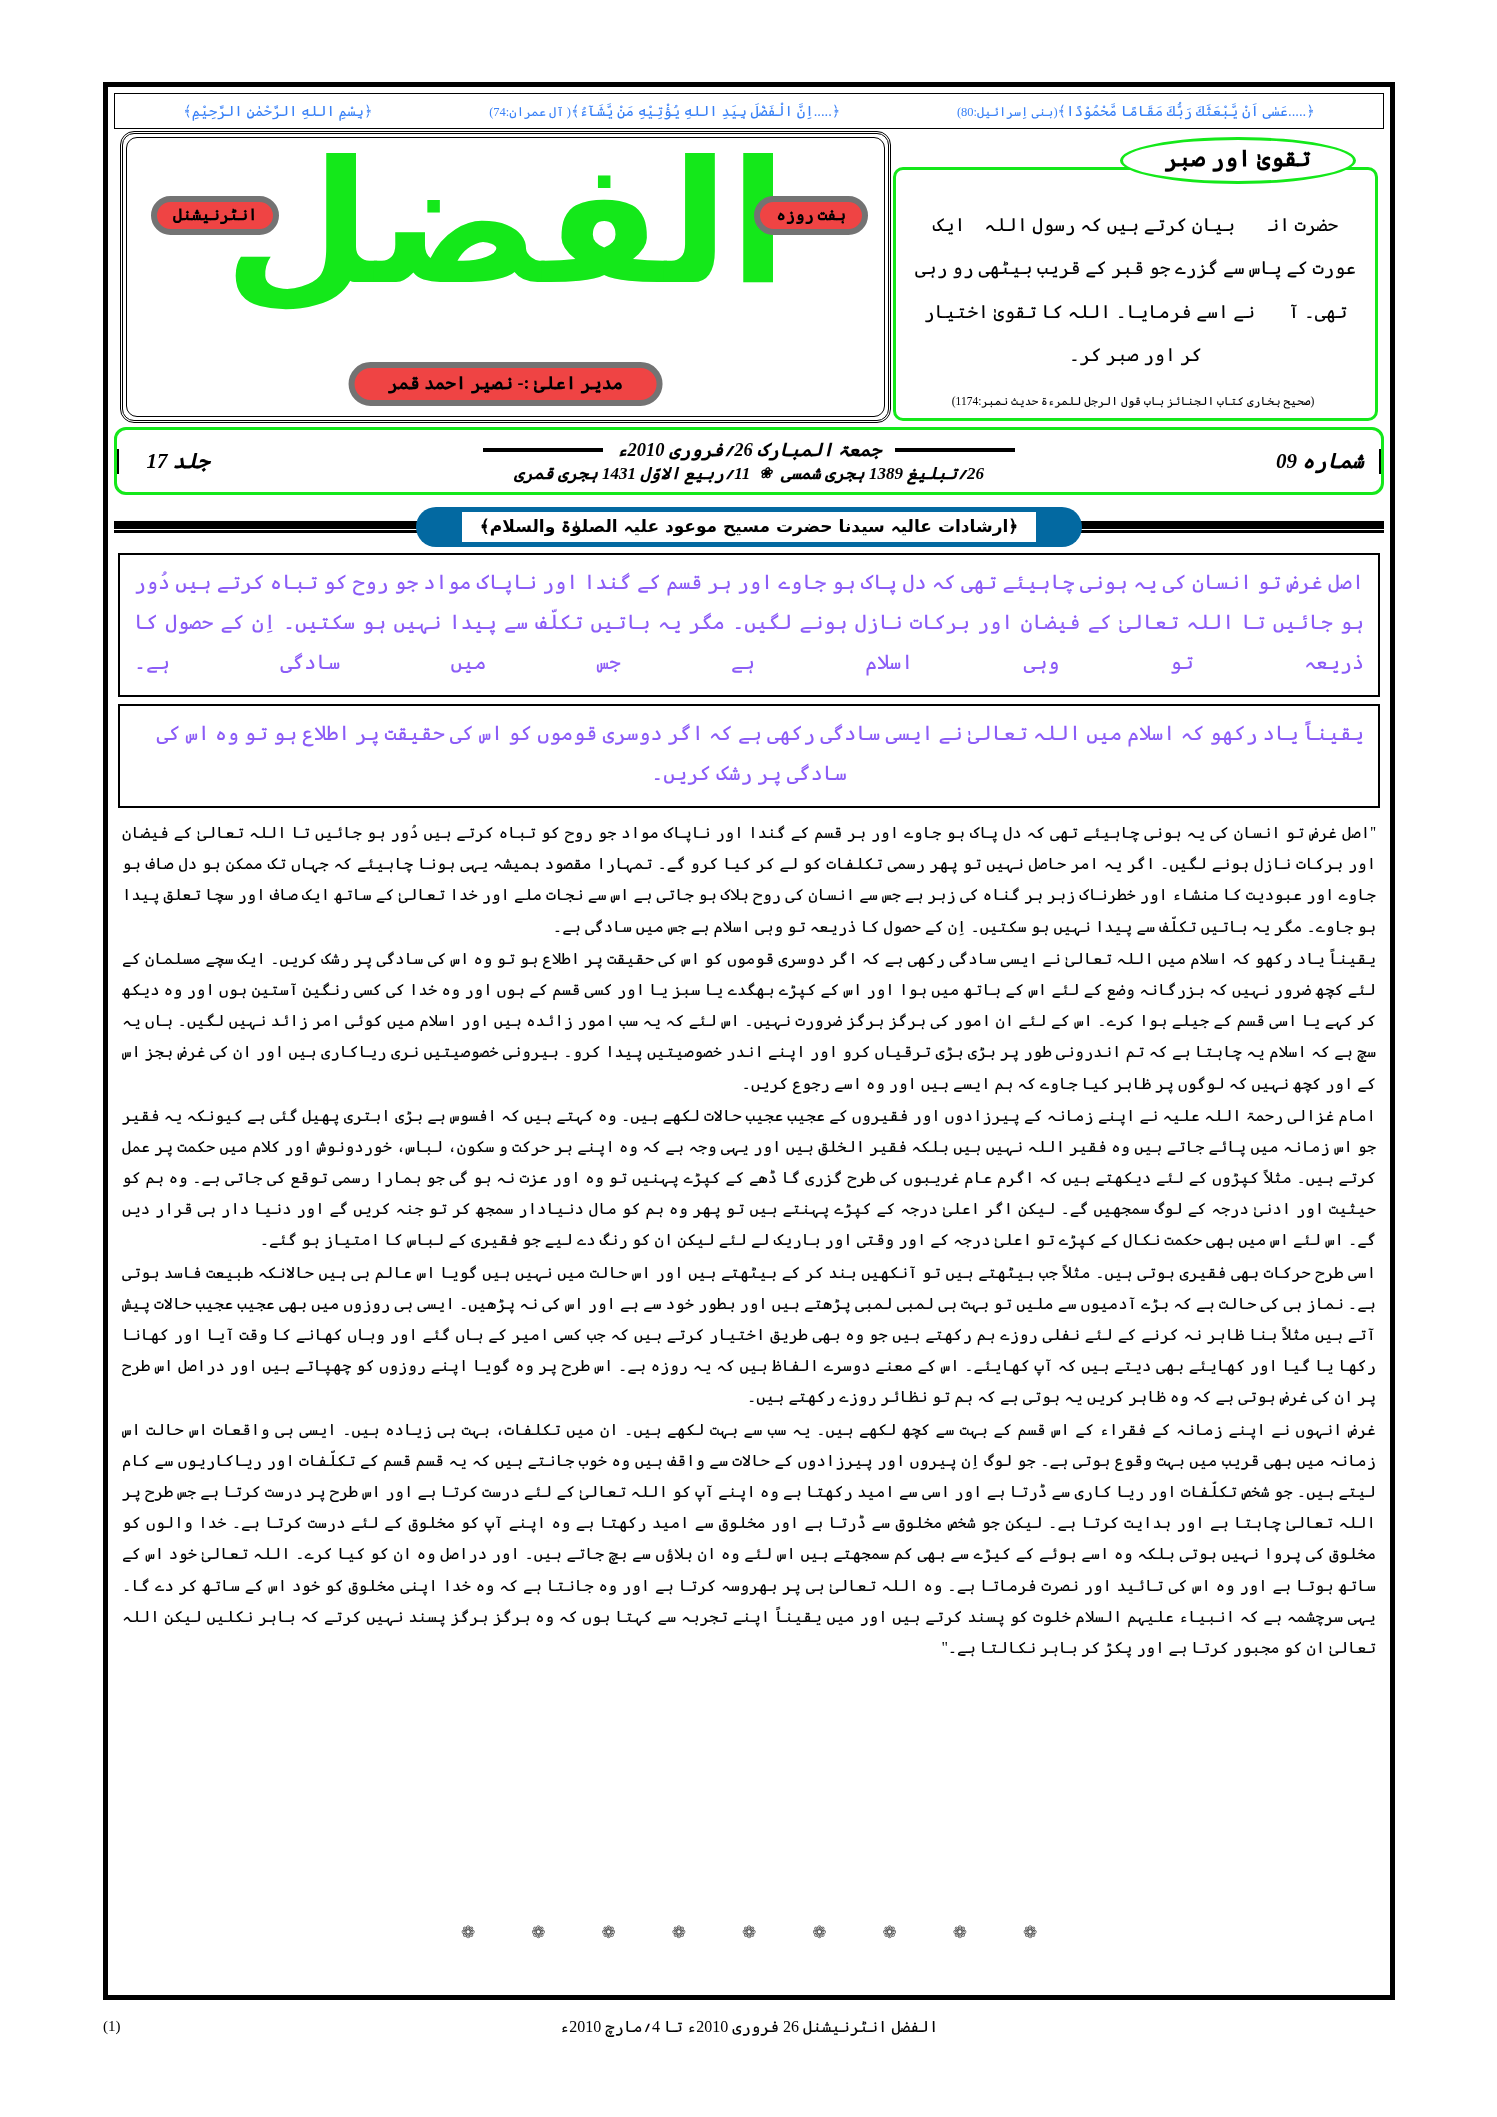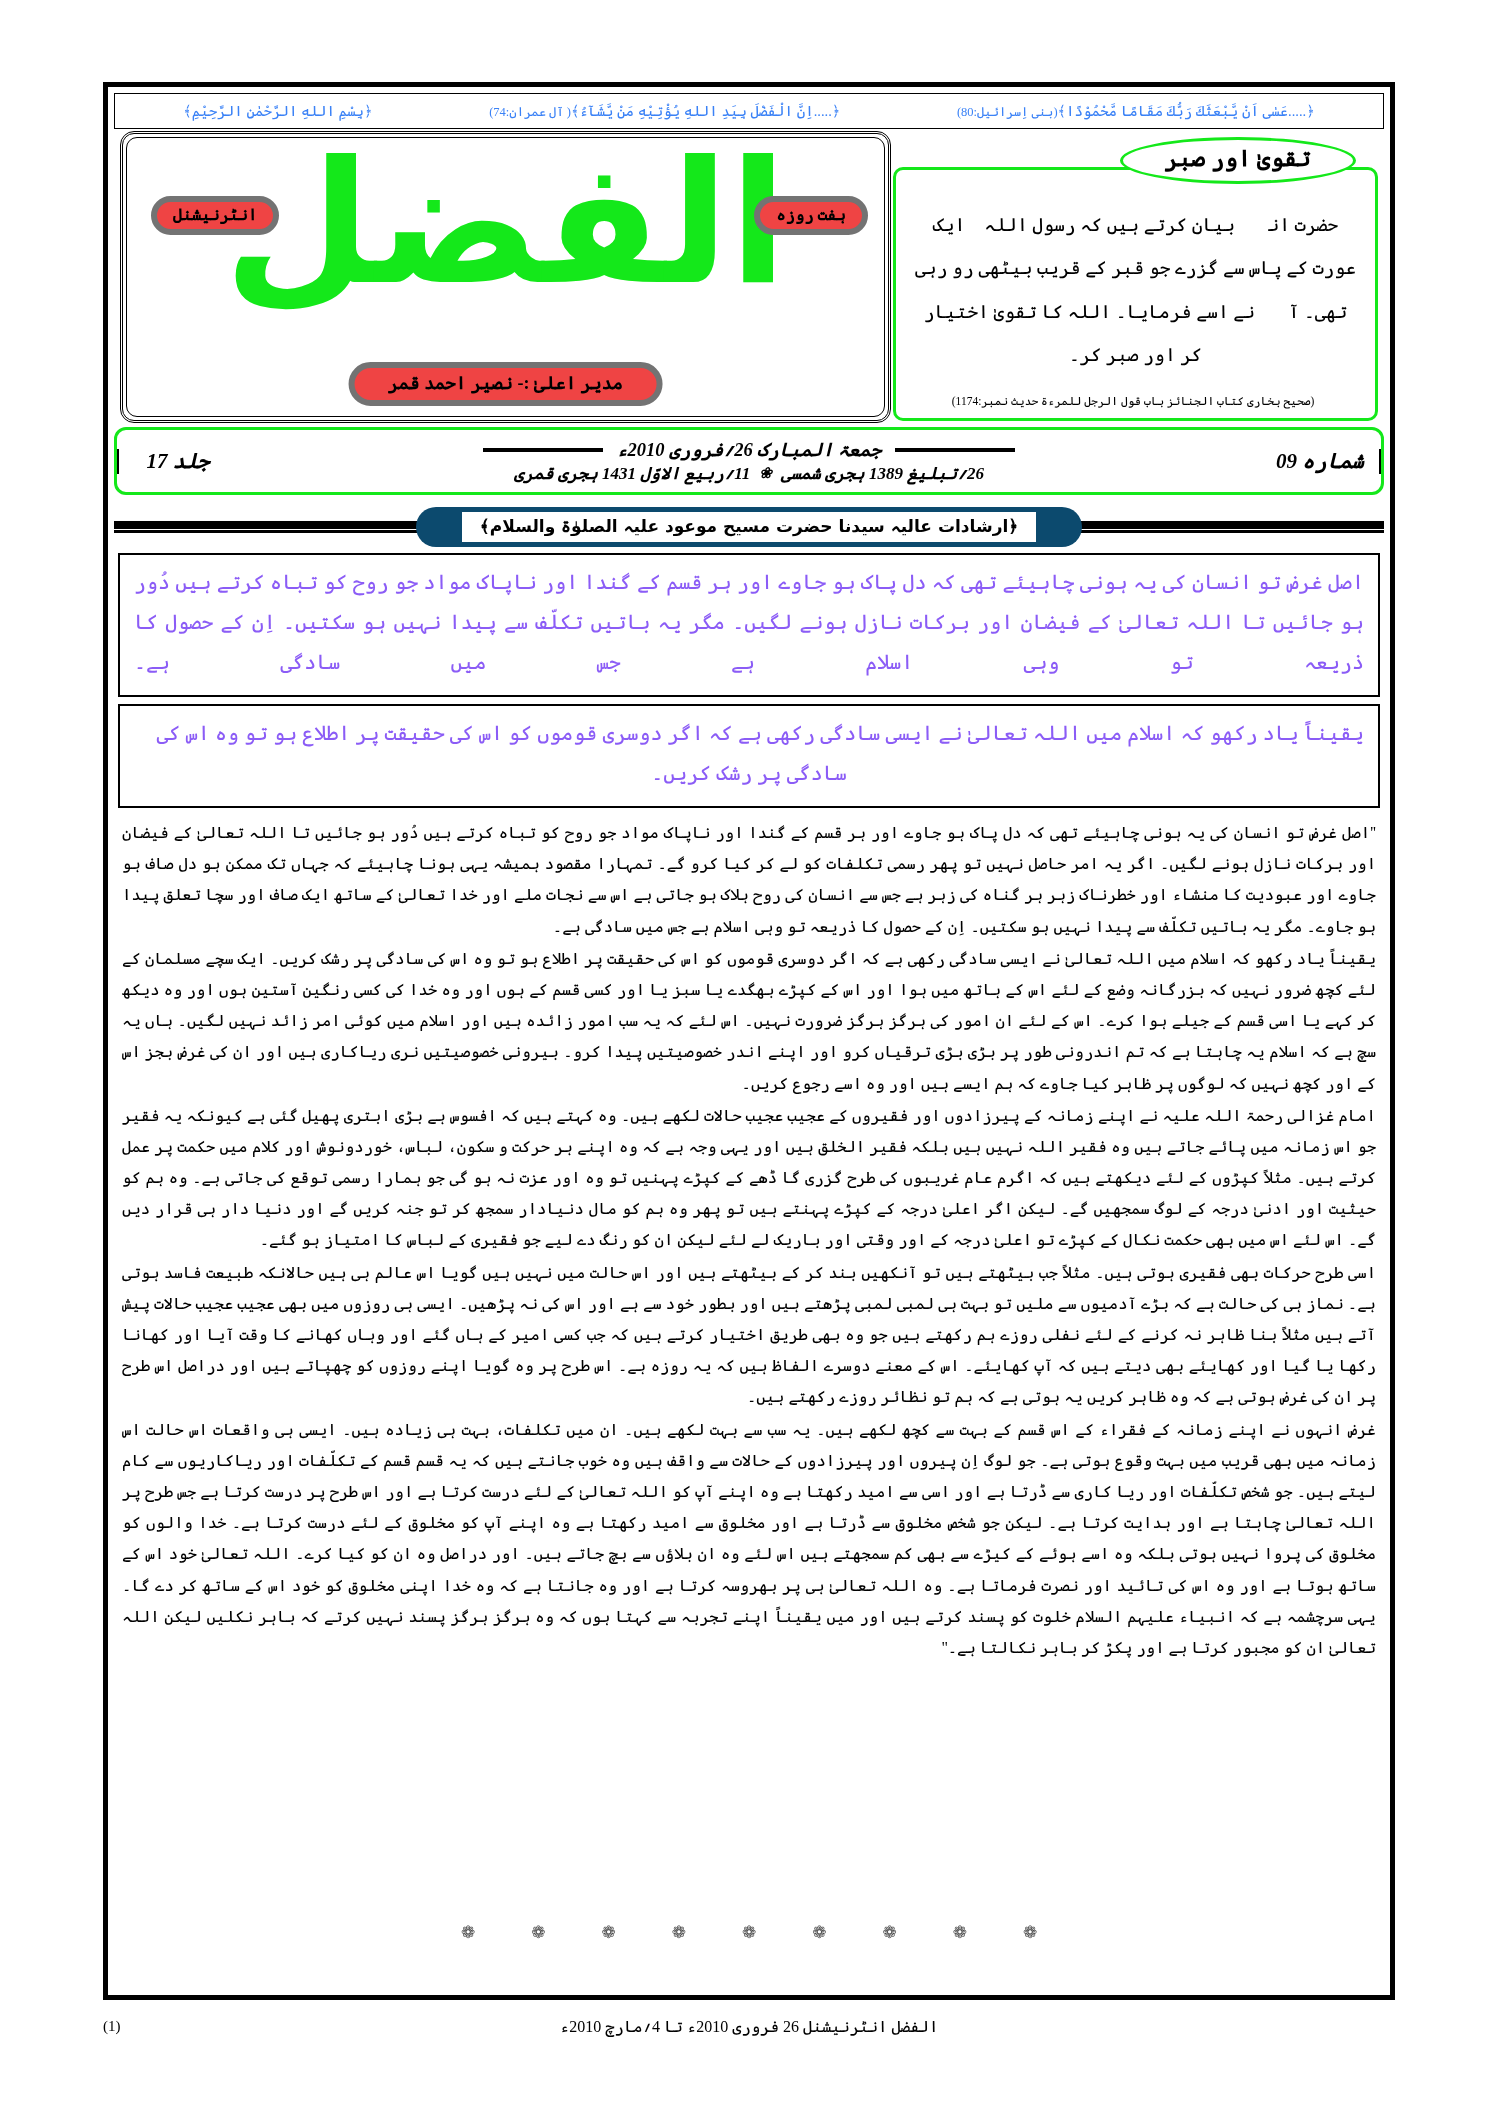--- a/index.html
+++ b/index.html
@@ -205,21 +205,21 @@
   }
   .banner-rules {
     position: absolute; left: 0; right: 0; top: 50%;
     transform: translateY(-50%);
     height: 12px;
     display: flex; flex-direction: column; justify-content: space-between;
   }
   .banner-rules i { display: block; height: 3.5px; background: #000; }
   .banner-pill {
     position: relative;
-    background: #0c4a6e;
+    background: #0369a1;
     border-radius: 22px;
     padding: 5px 46px;
     z-index: 3;
   }
   .banner-label {
     background: #fff;
     padding: 4px 18px 6px;
     font-size: 17px;
     font-weight: 700;
     direction: rtl;

